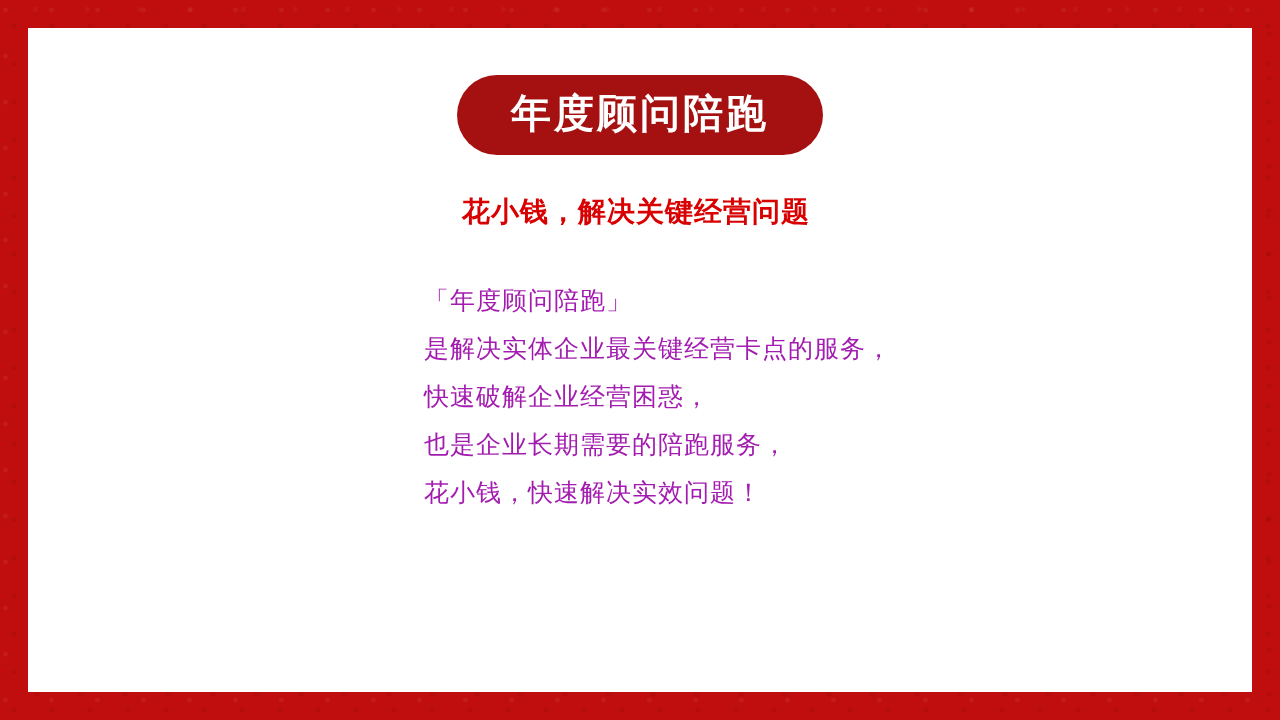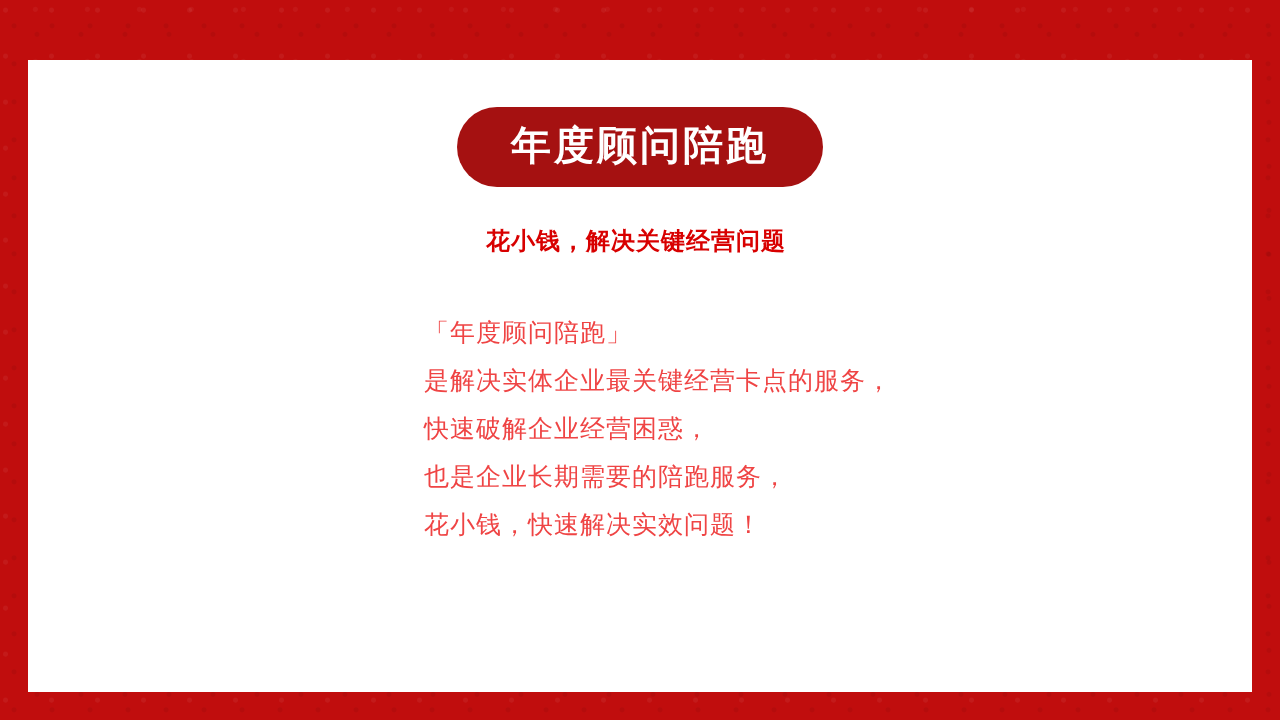--- a/index.html
+++ b/index.html
@@ -32,21 +32,20 @@
     background-size: 46px 46px, 38px 38px, 52px 52px, 44px 44px;
     pointer-events: none;
   }
   .canvas {
     position: absolute;
     left: 28px;
     top: 28px;
     right: 28px;
     bottom: 28px;
     background: #FFFFFF;
-    margin-top: 32px;
   }
   .title-pill {
     position: absolute;
     left: 50%;
     transform: translateX(-50%);
     top: 47px;
     background: #A51111;
     color: #FFFFFF;
     border-radius: 44px;
     padding: 14px 54px 18px 54px;
@@ -57,29 +56,29 @@
     white-space: nowrap;
     text-align: center;
   }
   .subtitle {
     position: absolute;
     left: 0;
     right: 8px;
     top: 165px;
     text-align: center;
     color: #D80000;
-    font-size: 24px;
+    font-size: 28px;
     font-weight: bold;
     letter-spacing: 1px;
   }
   .body-block {
     position: absolute;
     left: 396px;
     top: 248px;
-    color: #ef4444;
+    color: #a21caf;
     font-size: 25px;
     line-height: 48px;
     letter-spacing: 1px;
   }
   .body-line {
     white-space: nowrap;
   }
 </style>
 </head>
 <body>

